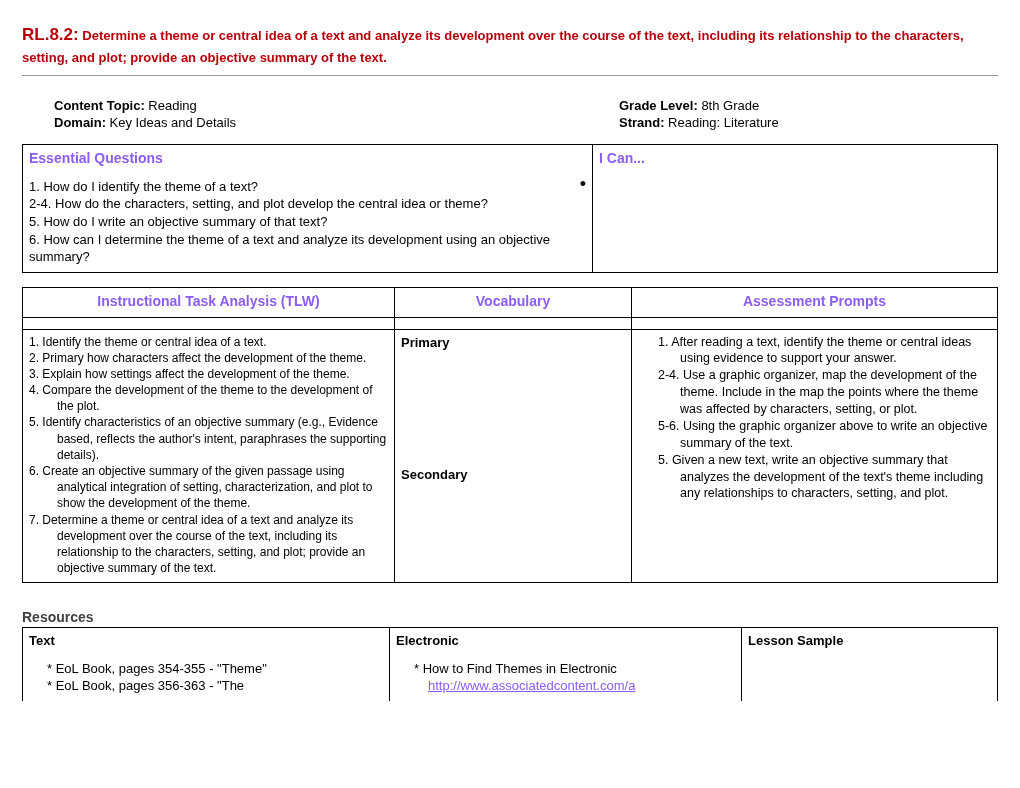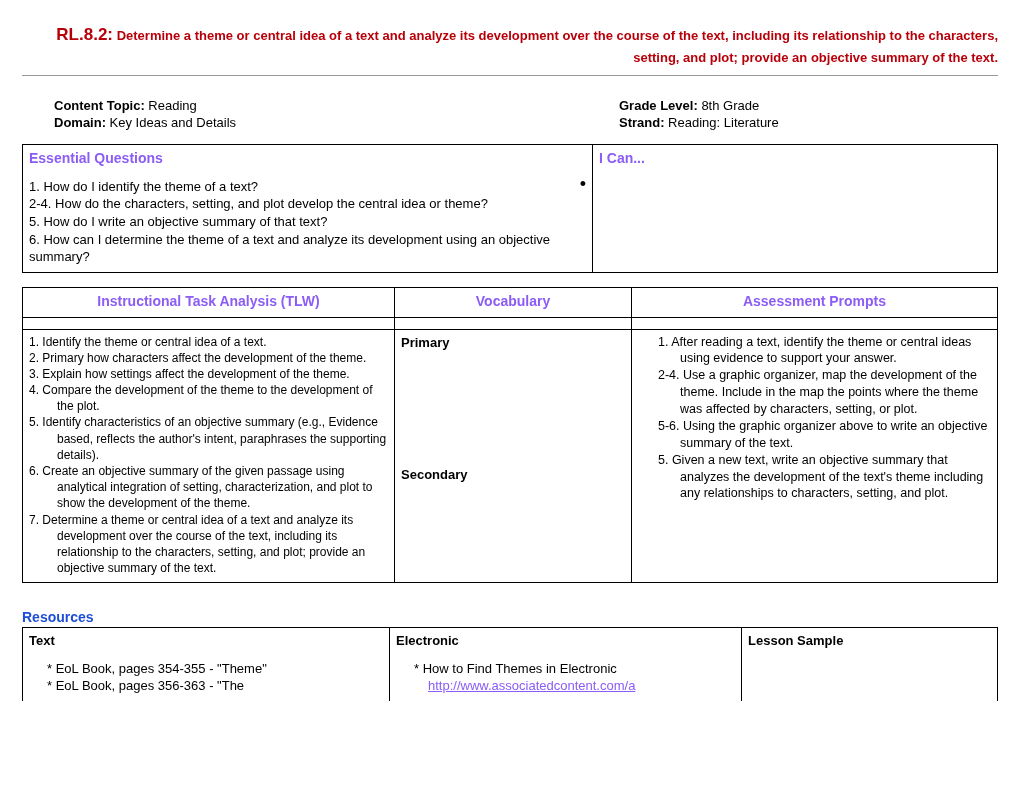--- a/index.html
+++ b/index.html
@@ -8,21 +8,21 @@
     font-size: 13px;
     color: #000;
     margin: 0;
     padding: 22px 22px 0 22px;
     background: #fff;
     width: 1020px;
   }
   .header {
     color: #b8000a;
     font-weight: bold;
-    text-align: right;
+    text-align: left;
     padding-bottom: 8px;
     border-bottom: 1px solid #999;
     margin-bottom: 22px;
     line-height: 1.5;
   }
   .header .code {
     font-size: 17px;
   }
   .header .desc {
     font-size: 13px;
@@ -67,21 +67,21 @@
   .hang2 {
     padding-left: 42px;
     text-indent: -22px;
   }
   .link {
     color: #8b5cf6;
     text-decoration: underline;
     margin-top: 48px;
   }
   .resources-label {
-    color: #1d4ed8;
+    color: #404040;
     font-weight: bold;
     font-size: 14px;
     margin-top: 26px;
   }
   .bullet-dot {
     float: right;
     font-size: 18px;
     line-height: 12px;
   }
   .spacer-row td {

